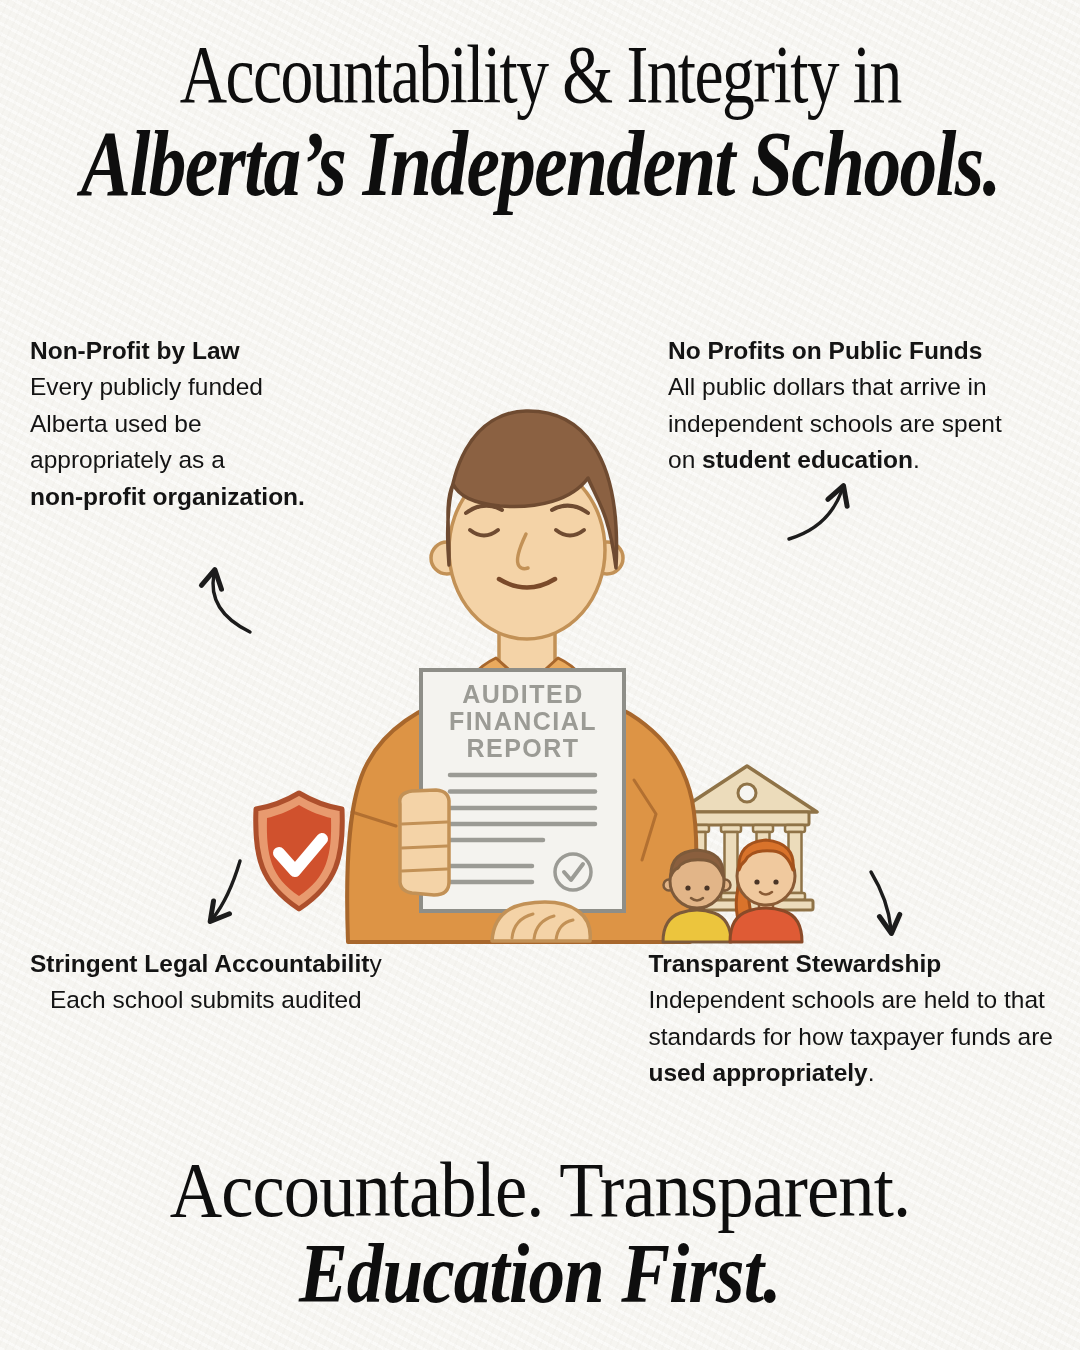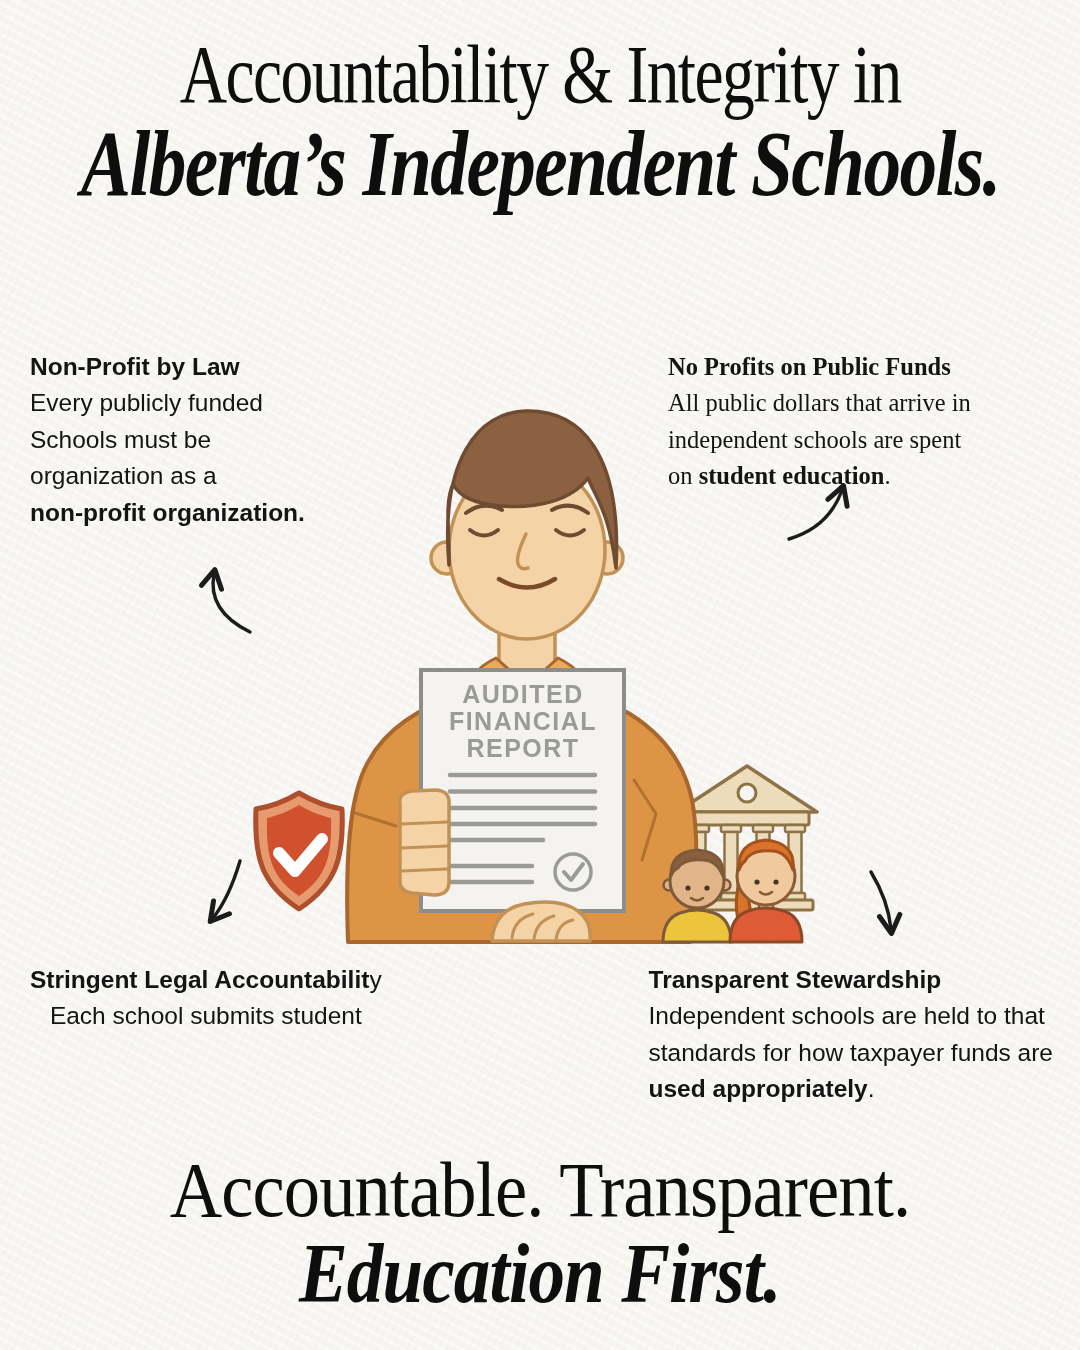--- a/index.html
+++ b/index.html
@@ -15,23 +15,23 @@
   
   .serifblock{position:absolute;left:0;width:1080px;display:flex;flex-direction:column;align-items:center;}
   .serifblock .l{white-space:nowrap;font-family:"Liberation Serif", serif;color:#0e0e0e;transform-origin:50% 50%;}
   .title-1{font-size:83px;line-height:84px;font-weight:400;letter-spacing:-2px;transform:scaleX(0.79);}
   .title-2{font-size:93px;line-height:96px;font-weight:700;font-style:italic;letter-spacing:-2px;transform:scaleX(0.81);}
   .tag-1{font-size:78px;line-height:80px;font-weight:400;letter-spacing:-1px;transform:scaleX(0.93);}
   .tag-2{font-size:84px;line-height:88px;font-weight:700;font-style:italic;letter-spacing:-1px;transform:scaleX(0.87);}
   
   .callout{position:absolute;font-size:24.5px;line-height:36.4px;}
   .callout .b{font-weight:700;}
-  .callout .hd{font-weight:400;margin-top:16px;}
+  .callout .hd{font-weight:400;}
   .co-tl{left:30px;top:333px;text-align:left;}
-  .co-tr{left:668px;top:333px;text-align:left;font-family:Liberation Serif, serif;}
+  .co-tr{left:668px;top:333px;text-align:left;}
   .co-bl{left:30px;top:946px;text-align:center;}
   .co-br{right:27px;top:946px;text-align:left;}
   
   .art{position:absolute;left:0;top:0;width:1080px;height:1350px;}
   .report-title{font-family:"Liberation Sans",sans-serif;font-weight:700;font-size:25px;letter-spacing:1.5px;fill:#9b9b95;}
 </style>
 </head>
 <body>
 
 <div class="canvas">
@@ -171,39 +171,39 @@
         <path d="M 760 892 Q 766 897 772 892" fill="none" stroke="#8a5b35" stroke-width="2.5" stroke-linecap="round"></path>
         <path d="M 730 942 Q 730 917 748 911 Q 766 905 784 911 Q 802 917 802 942 Z" fill="#df5b35" stroke="#8a4a28" stroke-width="3" stroke-linejoin="round"></path>
       </g>
     </g>
   </svg>
 
   <div class="callout co-tl">
     <div class="hd"><span class="b">Non-Profit by Law</span></div>
     <div>
         <div><span>Every publicly funded</span></div>
-        <div><span>Schools must be</span></div>
-        <div><span>organization as a</span></div>
+        <div><span>Alberta used be</span></div>
+        <div><span>appropriately as a</span></div>
         <div><span class="b">non-profit organization.</span></div>
       </div>
   </div>
 
   <div class="callout co-tr">
     <div class="hd"><span class="b">No Profits on Public Funds</span></div>
     <div>
         <div><span>All public dollars that arrive in</span></div>
         <div><span>independent schools are spent</span></div>
         <div><span>on </span><span class="b">student education</span><span>.</span></div>
       </div>
   </div>
 
   <div class="callout co-bl">
     <div class="hd"><span class="b">Stringent Legal Accountabilit</span><span>y</span></div>
     <div>
-        <div><span>Each school submits student</span></div>
+        <div><span>Each school submits audited</span></div>
       </div>
   </div>
 
   <div class="callout co-br">
     <div class="hd"><span class="b">Transparent Stewardship</span></div>
     <div>
         <div><span>Independent schools are held to that</span></div>
         <div><span>standards for how taxpayer funds are</span></div>
         <div><span class="b">used appropriately</span><span>.</span></div>
       </div>

